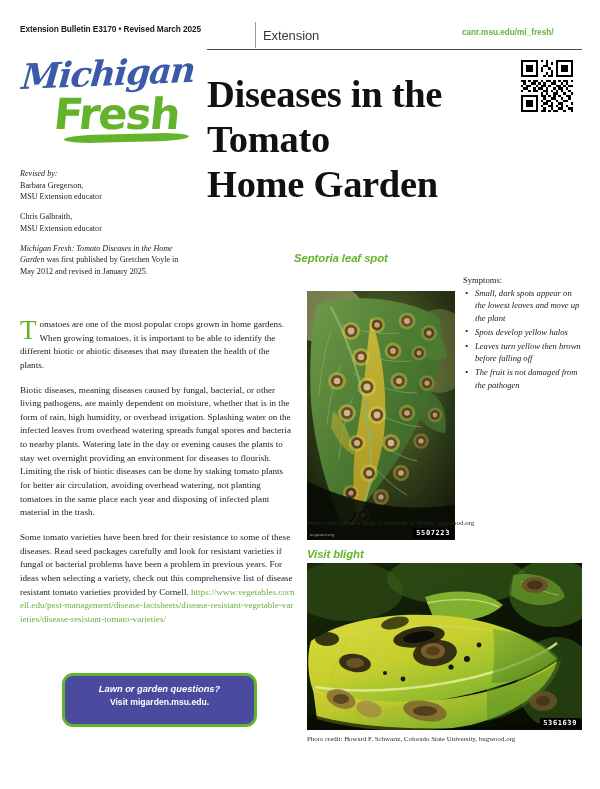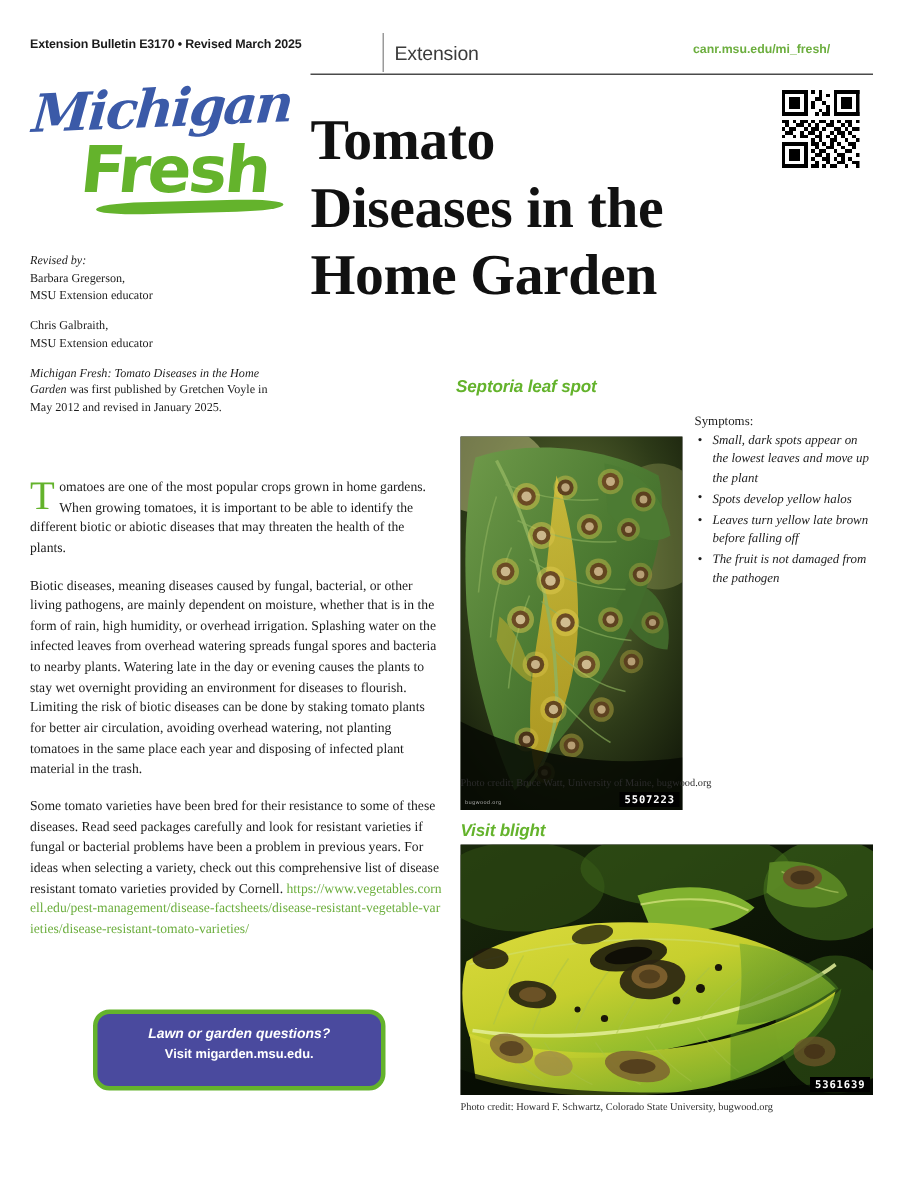--- a/index.html
+++ b/index.html
@@ -218,21 +218,21 @@
   
   .sec-head {
     position: absolute;
     font-family: "Liberation Sans", sans-serif;
     font-weight: bold;
     font-style: italic;
     font-size: 11.4px;
     color: #64b32c;
     letter-spacing: -0.1px;
   }
-  .sec1-head { left: 304px; top: 252px; }
+  .sec1-head { left: 294px; top: 252px; }
   .sec2-head { left: 307px; top: 548px; }
 
   .photo {
     position: absolute;
     overflow: hidden;
     background: #0b1005;
   }
   .photo1 { left: 307px; top: 267px; width: 148px; height: 249px; margin-top: 24px; }
   .photo2 { left: 307px; top: 563px; width: 275px; height: 167px; }
 
@@ -313,22 +313,22 @@
   <div class="header-rule"></div>
 </div>
 
 <div class="mf-logo">
   <div class="mf-michigan">Michigan</div>
   <div class="mf-fresh">Fresh</div>
   <div class="mf-swoosh"></div>
 </div>
 
 <div class="doc-title">
+  <span class="tline">Diseases in the</span>
   <span class="tline">Tomato</span>
-  <span class="tline">Diseases in the</span>
   <span class="tline">Home Garden</span>
 </div>
 
 <div class="qr">
   <svg width="52" height="52" viewBox="0 0 21 21" shape-rendering="crispEdges">
     <rect width="21" height="21" fill="#fff"></rect>
     <g fill="#000">
       <rect x="0" y="0" width="7" height="1"></rect>
         <rect x="0" y="0" width="1" height="7"></rect>
       <rect x="6" y="0" width="1" height="7"></rect>
@@ -630,21 +630,21 @@
   <div class="bugwood-num">5507223</div>
 </div>
 
 <div class="photo-credit credit1">Photo credit: Bruce Watt, University of Maine, bugwood.org</div>
 
 <div class="symptoms">
   <p class="sym-title">Symptoms:</p>
   <ul>
     <li>Small, dark spots appear on the lowest leaves and move up the plant</li>
     <li>Spots develop yellow halos</li>
-    <li>Leaves turn yellow late brown before falling off</li>
+    <li>Leaves turn yellow then brown before falling off</li>
     <li>The fruit is not damaged from the pathogen</li>
   </ul>
 </div>
 
 <div class="sec-head sec2-head">Visit blight</div>
 
 <div class="photo photo2">
   <svg class="leafcanvas" width="275" height="167" viewBox="0 0 275 167" preserveAspectRatio="none">
     <defs>
       <linearGradient id="bg2" x1="0%" y1="0%" x2="100%" y2="100%">

